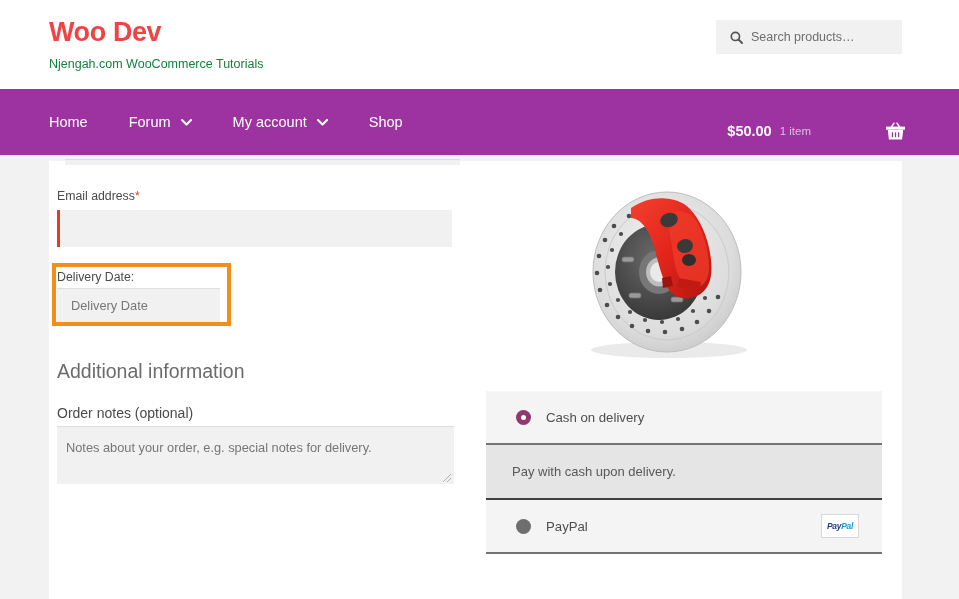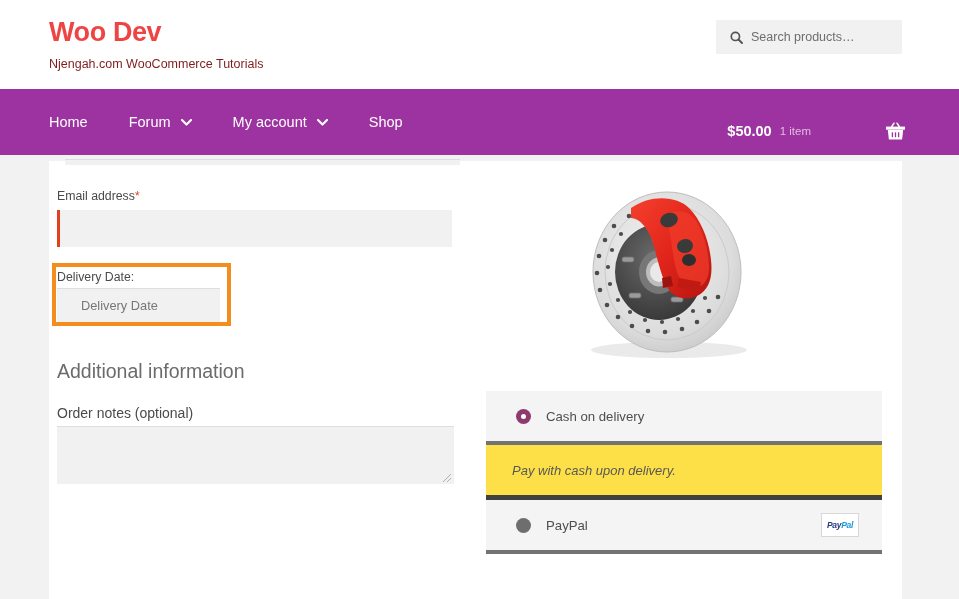--- a/index.html
+++ b/index.html
@@ -19,21 +19,21 @@
   .site-header {
     position: absolute; left: 0; top: 0; width: 959px; height: 89px;
     background: #ffffff;
   }
   .brand-block { position: absolute; left: 49px; top: 18px; }
   .site-title {
     font-size: 27px; font-weight: bold; color: #ef4444;
     letter-spacing: -0.4px; line-height: 1.1; margin: 0;
   }
   .site-tagline {
-    font-size: 12.5px; color: #7f1d1d; margin: 9px 16px 0 0; line-height: 1.2;
+    font-size: 12.5px; color: #15803d; margin: 9px 16px 0 0; line-height: 1.2;
   }
 
   .search-box {
     position: absolute; right: 57px; top: 20px;
     width: 186px; height: 34px;
     background: #f1f1f1;
     display: flex; align-items: center;
     padding-left: 14px;
   }
   .search-icon { flex: 0 0 auto; margin-right: 8px; display: flex; }
@@ -103,21 +103,21 @@
     position: absolute; left: -5px; top: -7px;
     width: 179px; height: 63px;
     border: 4px solid #f28d1e;
     pointer-events: none;
   }
   .delivery-label { font-size: 12.3px; color: #4a4a4a; margin: 0 0 4px 0; }
   .delivery-input {
     width: 163px; height: 34px;
     background: #f1f1f1;
     border: none; border-top: 1px solid #dedede;
-    display: flex; align-items: center; padding-left: 24px;
+    display: flex; align-items: center; padding-left: 14px;
   }
   .delivery-placeholder { font-size: 12.8px; color: #777777; }
 
   .section-heading {
     font-size: 19.5px; color: #6b6b6b; font-weight: normal;
     margin: 38px 0 0 0; line-height: 1.2;
   }
 
   .notes-label { font-size: 14px; color: #4a4a4a; margin: 22px 0 5px 0; }
   .textarea-box {
@@ -143,28 +143,27 @@
 
   
   .payment-box {
     position: absolute; left: 0; top: 230px;
     width: 396px;
   }
   .pay-row {
     display: flex; align-items: center;
     height: 54px; padding-left: 30px;
     background: #f4f4f4;
-    border-bottom: 4px solid #737373;
+    border-bottom: 2px solid #737373;
   }
   .pay-desc {
     height: 55px; display: flex; align-items: center;
-    padding-left: 26px; background: #fde047;
+    padding-left: 26px; background: #e5e5e5;
     font-size: 13px; color: #585858;
-    border-bottom: 5px solid #404040;
-    font-style: italic;
+    border-bottom: 2px solid #404040;
   }
   .radio {
     width: 15px; height: 15px; border-radius: 50%;
     display: flex; align-items: center; justify-content: center;
     flex: 0 0 auto;
   }
   .radio.selected { background: #8e3a6e; }
   .radio.selected::after {
     content: ""; width: 5px; height: 5px; border-radius: 50%; background: #ffffff;
   }
@@ -265,20 +264,21 @@
         <div class="delivery-label">Delivery Date:</div>
         <div class="delivery-input">
           <span class="delivery-placeholder">Delivery Date</span>
         </div>
       </div>
 
       <h2 class="section-heading">Additional information</h2>
 
       <div class="notes-label">Order notes (optional)</div>
       <div class="textarea-box">
+        <div class="textarea-ph">Notes about your order, e.g. special notes for delivery.</div>
         <svg class="resize-grip" viewBox="0 0 11 11">
           <line x1="10" y1="2" x2="2" y2="10" stroke="#b0b0b0" stroke-width="1"></line>
           <line x1="10" y1="6" x2="6" y2="10" stroke="#b0b0b0" stroke-width="1"></line>
         </svg>
       </div>
     </div>
 
     <div class="col-right">
 
       <div class="product-image">

